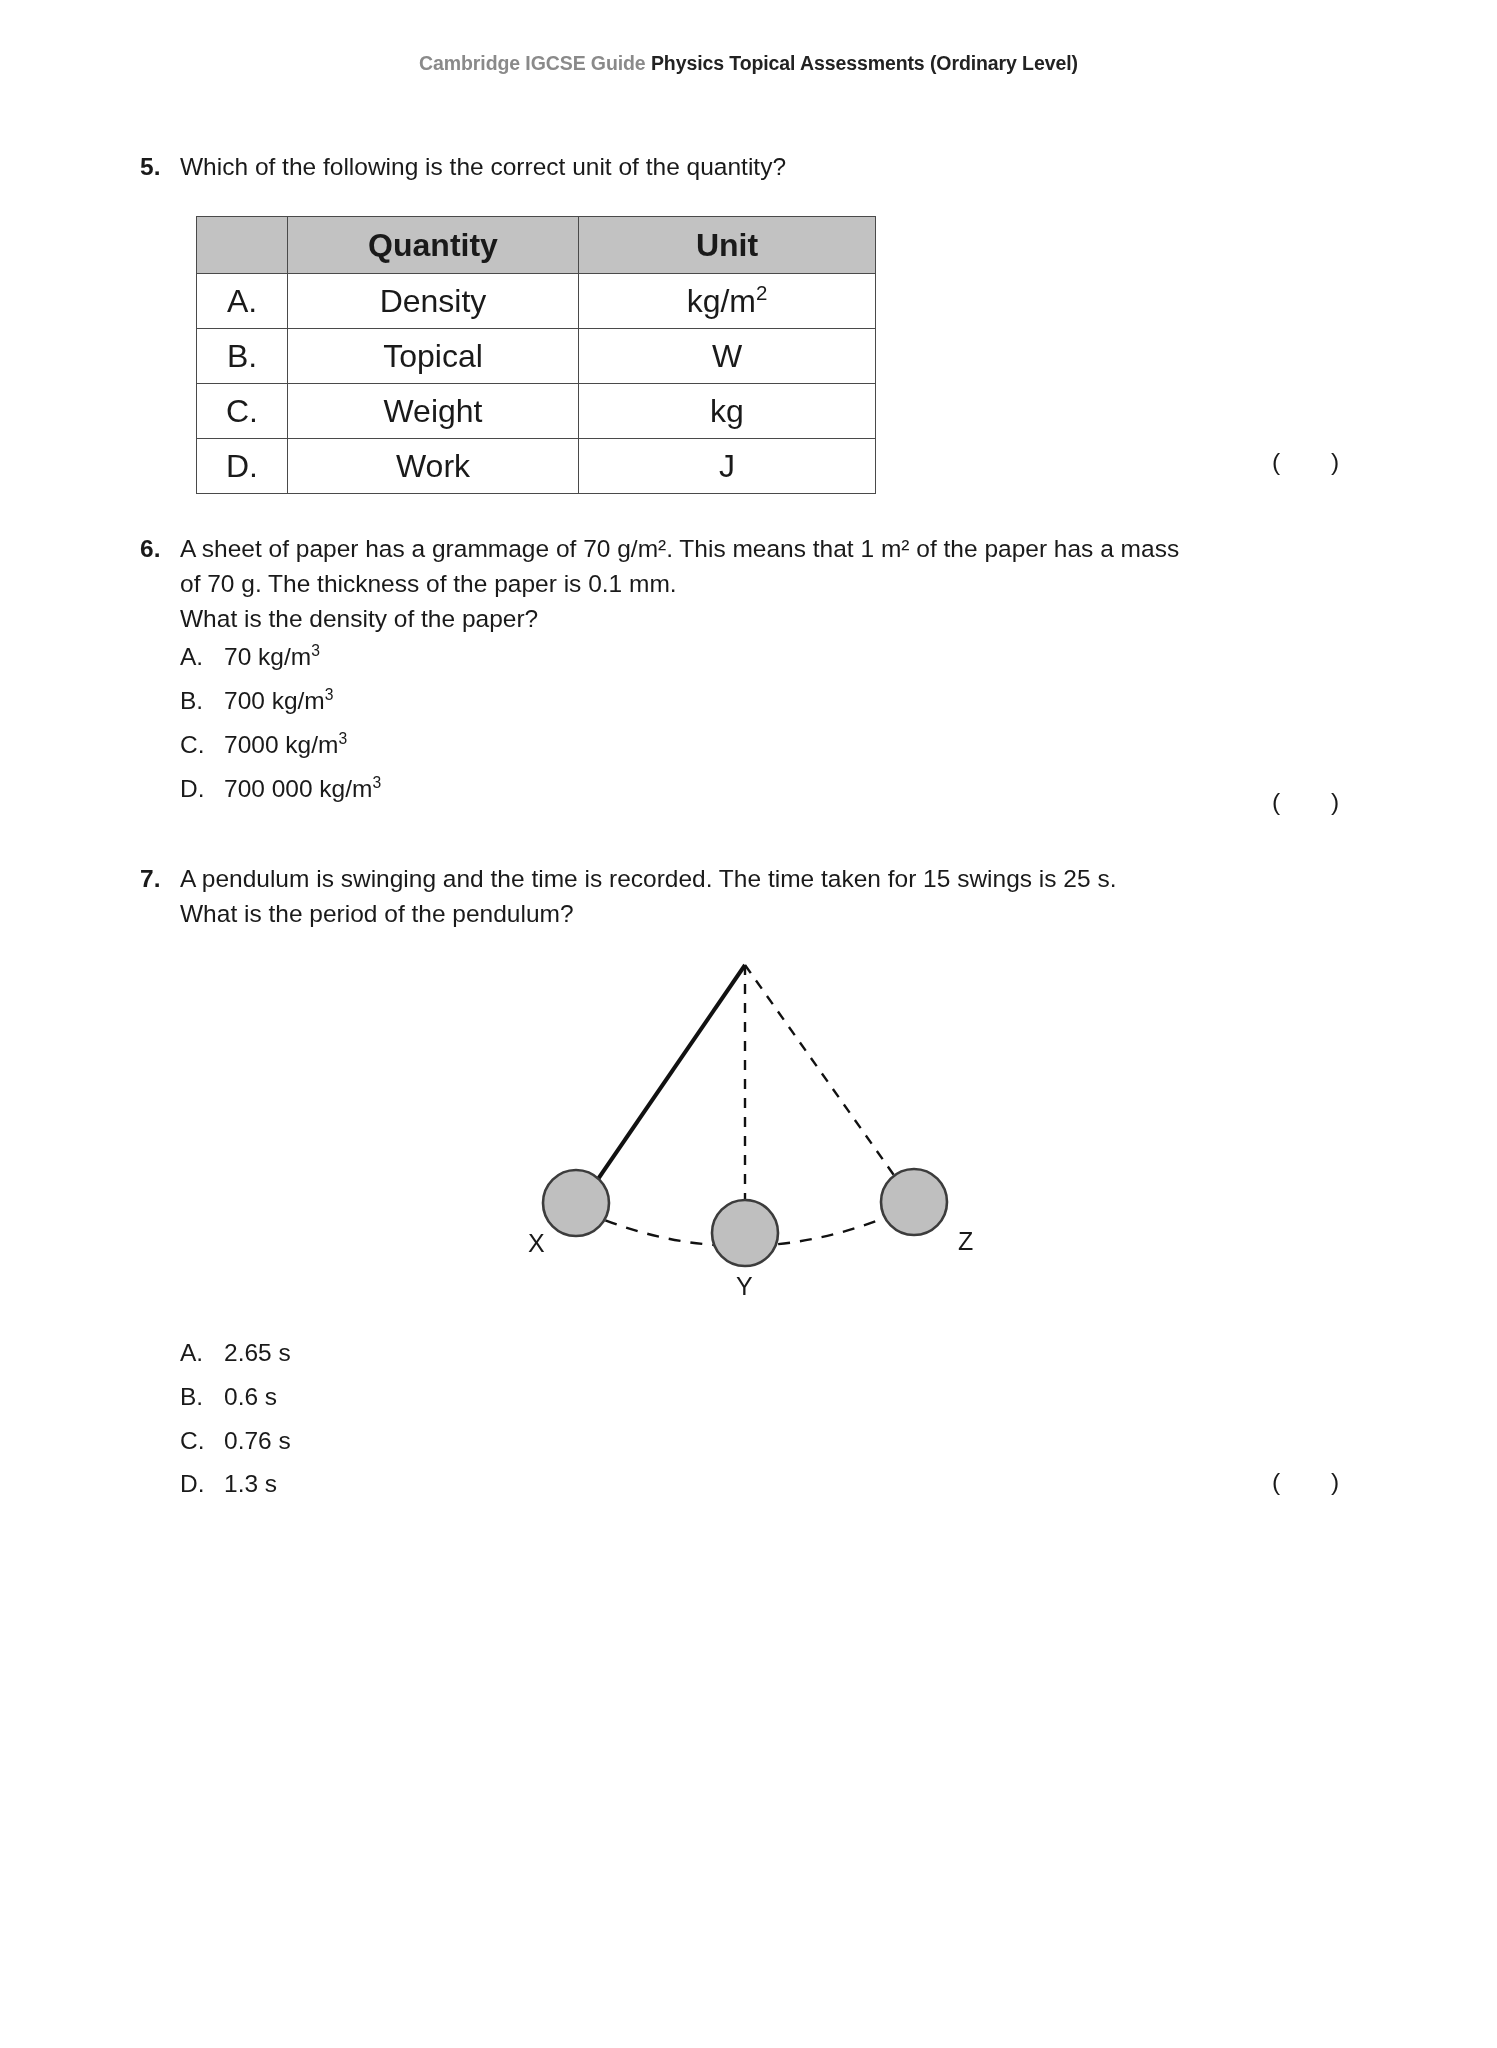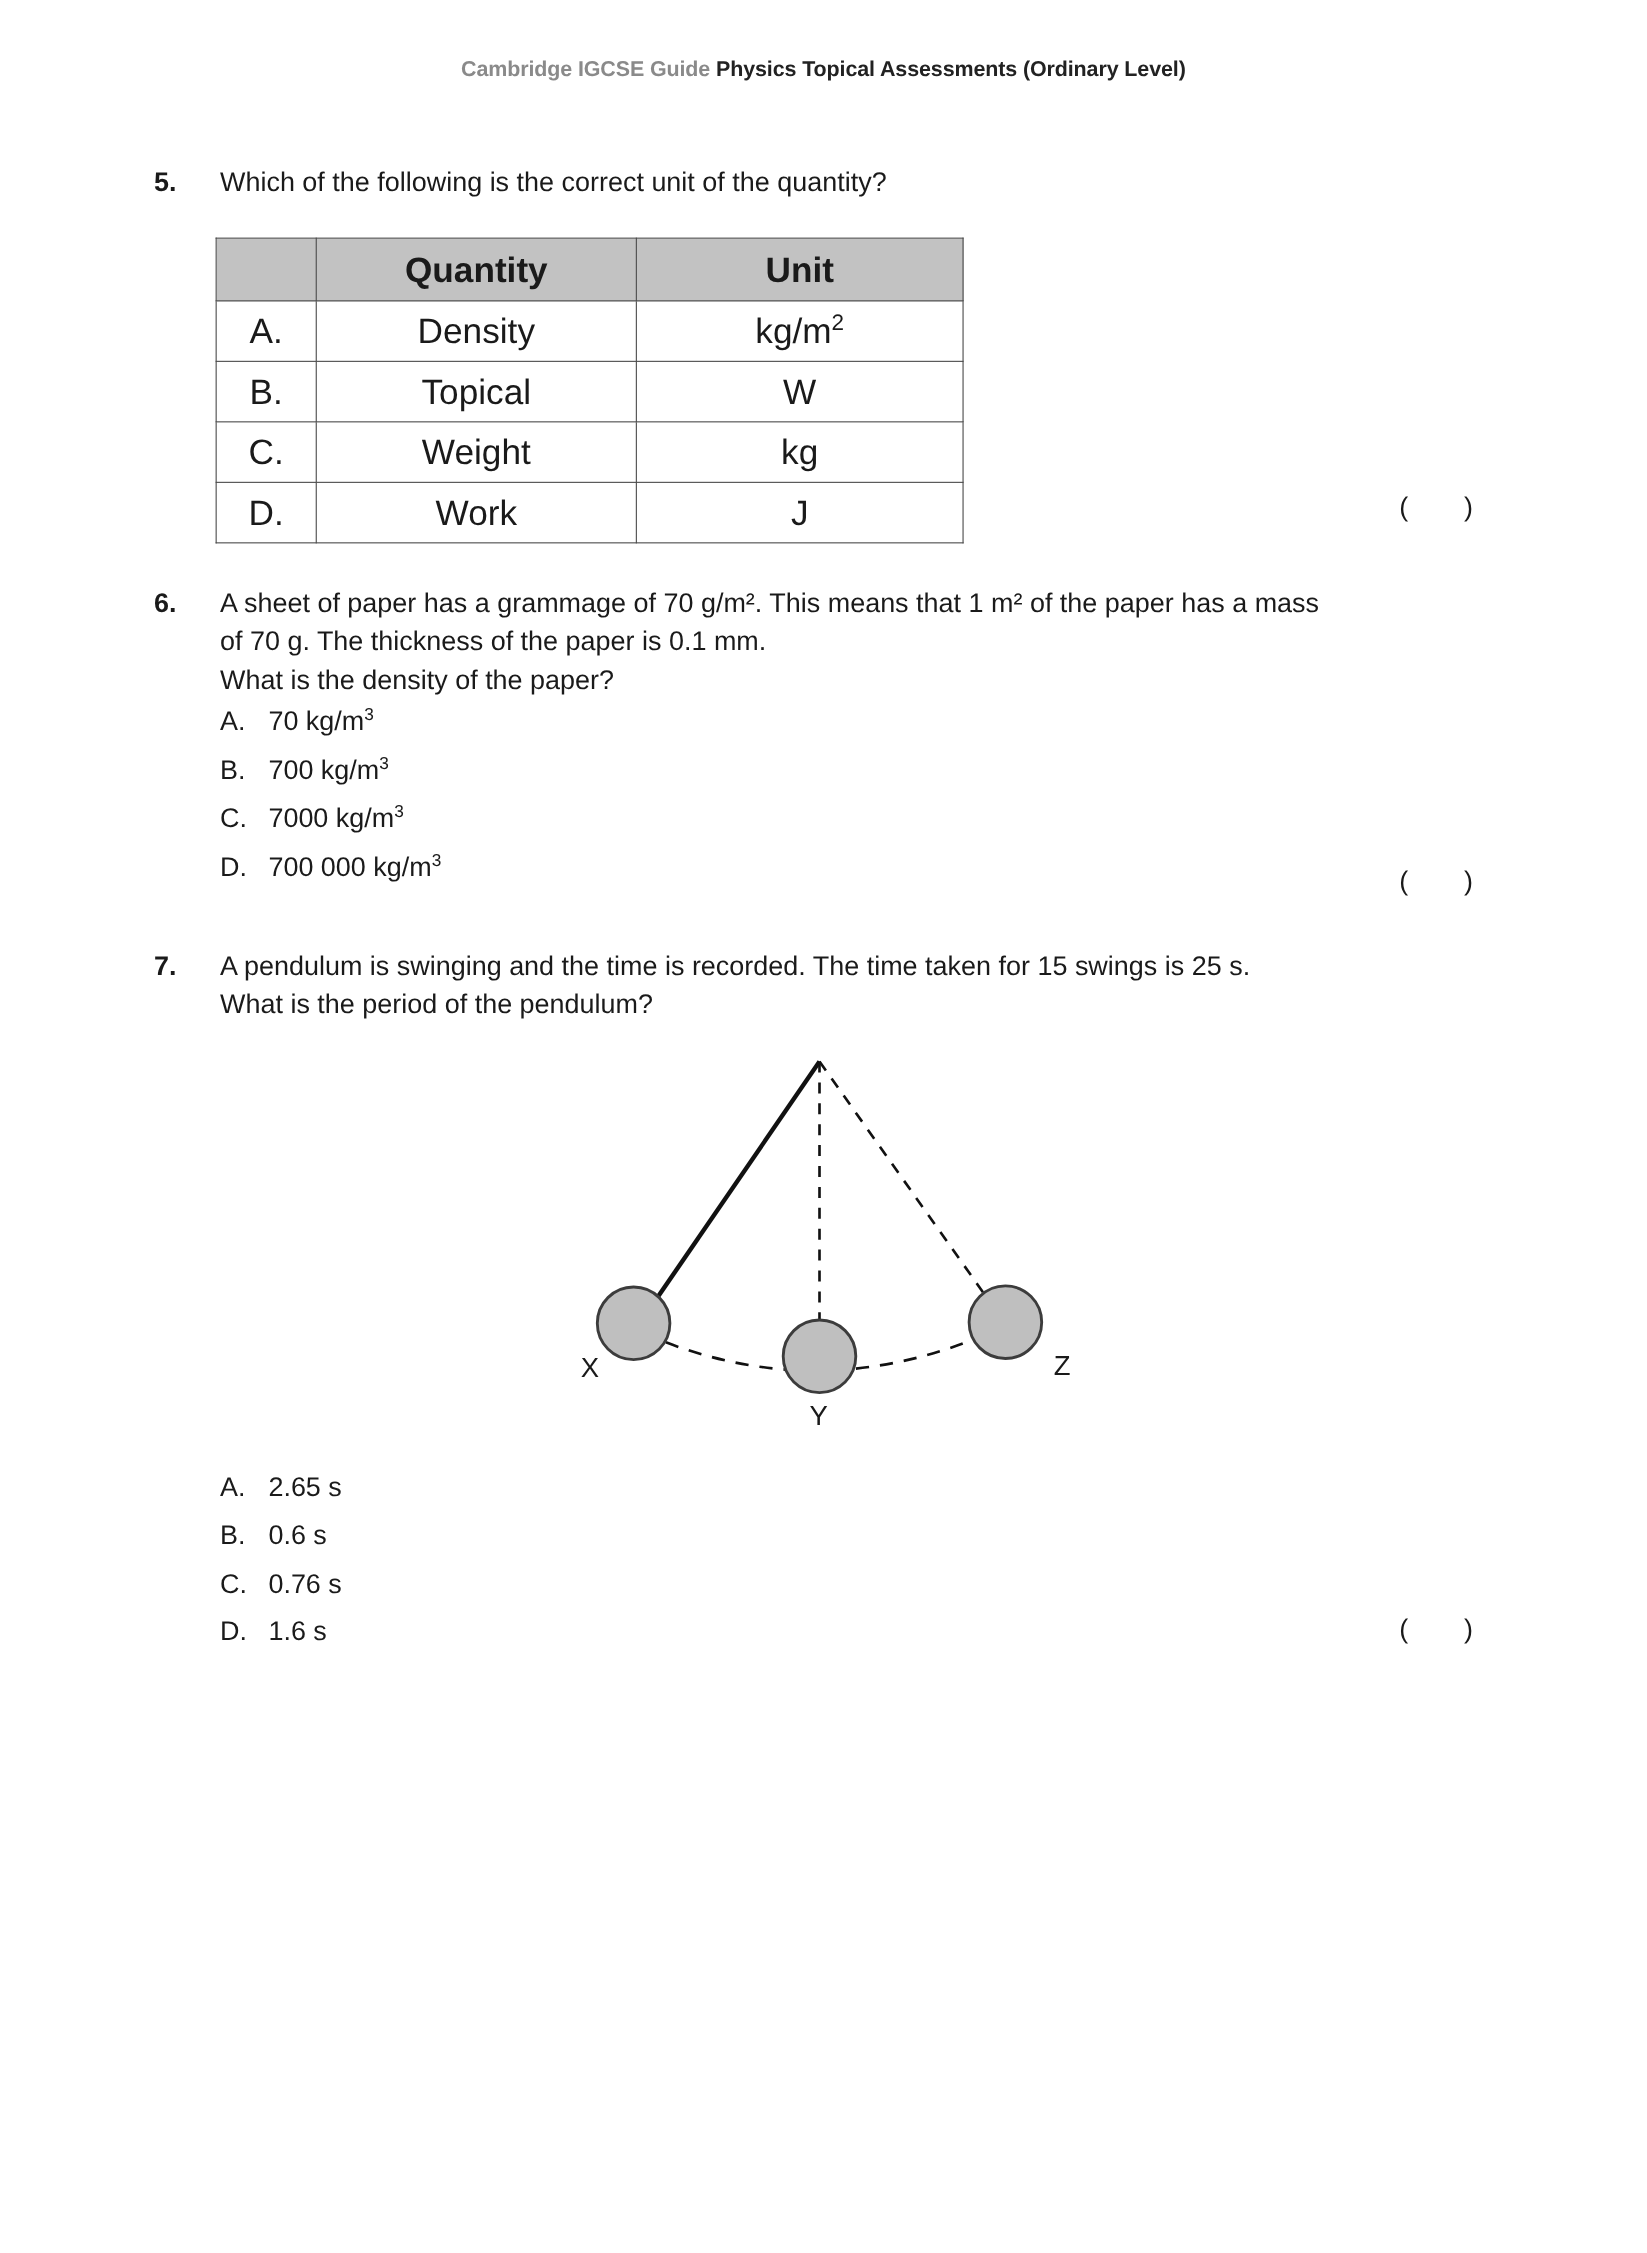--- a/index.html
+++ b/index.html
@@ -51,21 +51,21 @@
   }
   .qnum {
     position: absolute;
     left: 0;
     top: 0;
     width: 48px;
     font-weight: bold;
     font-size: 24.5px;
   }
   .qbody {
-    margin-left: 60px;
+    margin-left: 40px;
   }
   .qline {
     white-space: nowrap;
   }
 
   
   .options {
     margin-top: 4px;
   }
   .option {
@@ -252,21 +252,21 @@
         <div class="option">
           <span class="opt-letter">B.</span>
           <span class="opt-text">0.6 s</span>
         </div>
         <div class="option">
           <span class="opt-letter">C.</span>
           <span class="opt-text">0.76 s</span>
         </div>
         <div class="option">
           <span class="opt-letter">D.</span>
-          <span class="opt-text">1.6 s</span>
+          <span class="opt-text">1.3 s</span>
         </div>
       </div>
     </div>
   </div>
 
   <div class="answer-bracket" style="left:1272px; top:1468px;">( )</div>
 
   <div class="page-number" style="top:1955px;">2</div>
 
 </div>

